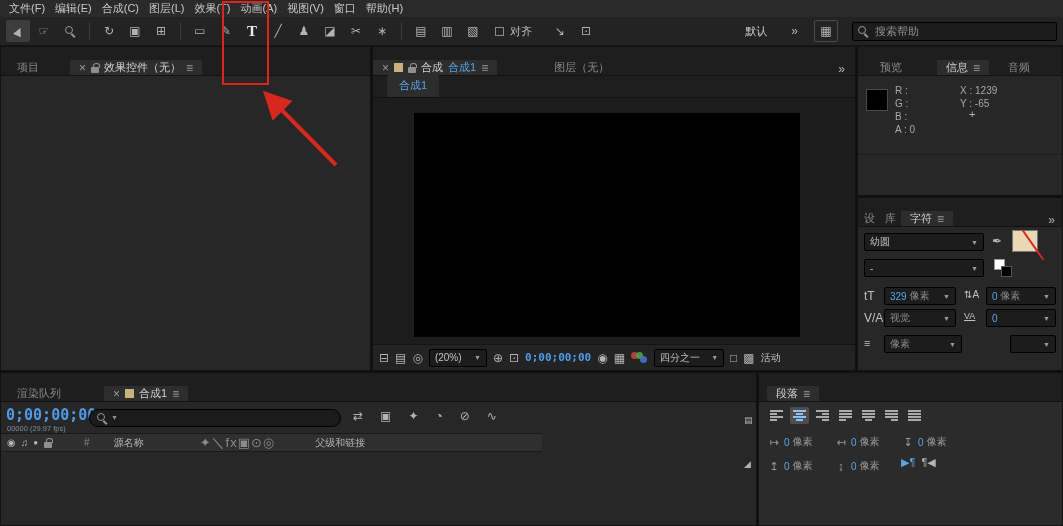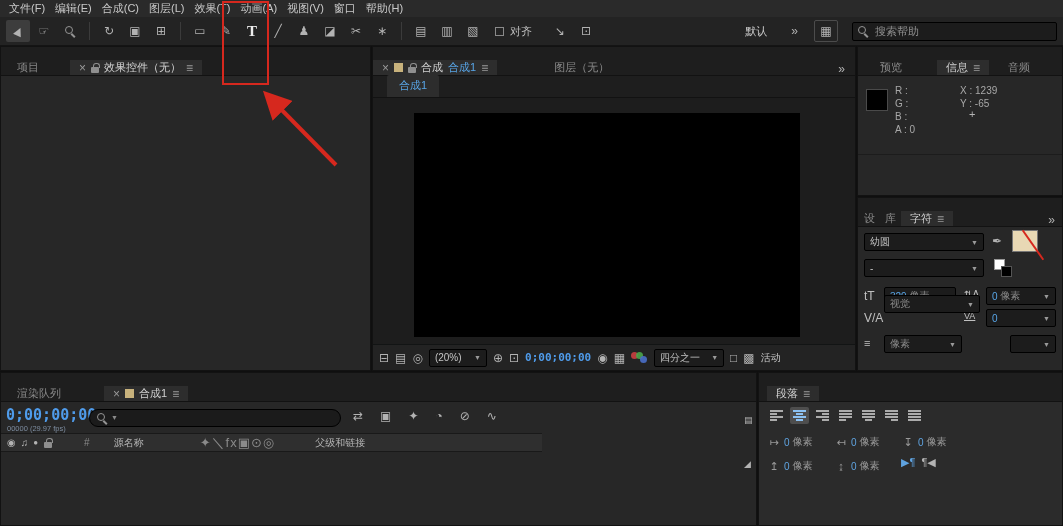--- a/index.html
+++ b/index.html
@@ -291,21 +291,21 @@
       </div>
       <span class="abs" style="left:6px;top:62px;color:#c0c0c0;font-size:12px">tT</span>
       <div class="dd abs" style="left:26px;top:60px;width:72px">
         <span class="blue">329</span>&nbsp;<span class="dim">像素</span><span class="car">▼</span>
       </div>
       <span class="abs" style="left:106px;top:62px;color:#c0c0c0;font-size:10px">⇅A</span>
       <div class="dd abs" style="left:128px;top:60px;width:70px">
         <span class="blue">0</span>&nbsp;<span class="dim">像素</span><span class="car">▼</span>
       </div>
       <span class="abs" style="left:6px;top:84px;color:#c0c0c0;font-size:12px">V/A</span>
-      <div class="dd abs" style="left:26px;top:68px;width:96px">
+      <div class="dd abs" style="left:26px;top:82px;width:72px">
         <span class="dim">视觉</span>
           <span class="car">▼</span>
       </div>
       <span class="abs" style="left:106px;top:84px;color:#c0c0c0;font-size:9px;text-decoration:underline">VA</span>
       <div class="dd abs" style="left:128px;top:82px;width:70px">
         <span class="blue">0</span>
           <span class="car">▼</span>
       </div>
       <span class="abs" style="left:6px;top:110px;color:#c0c0c0">≡</span>
       <div class="dd abs" style="left:26px;top:108px;width:78px">

